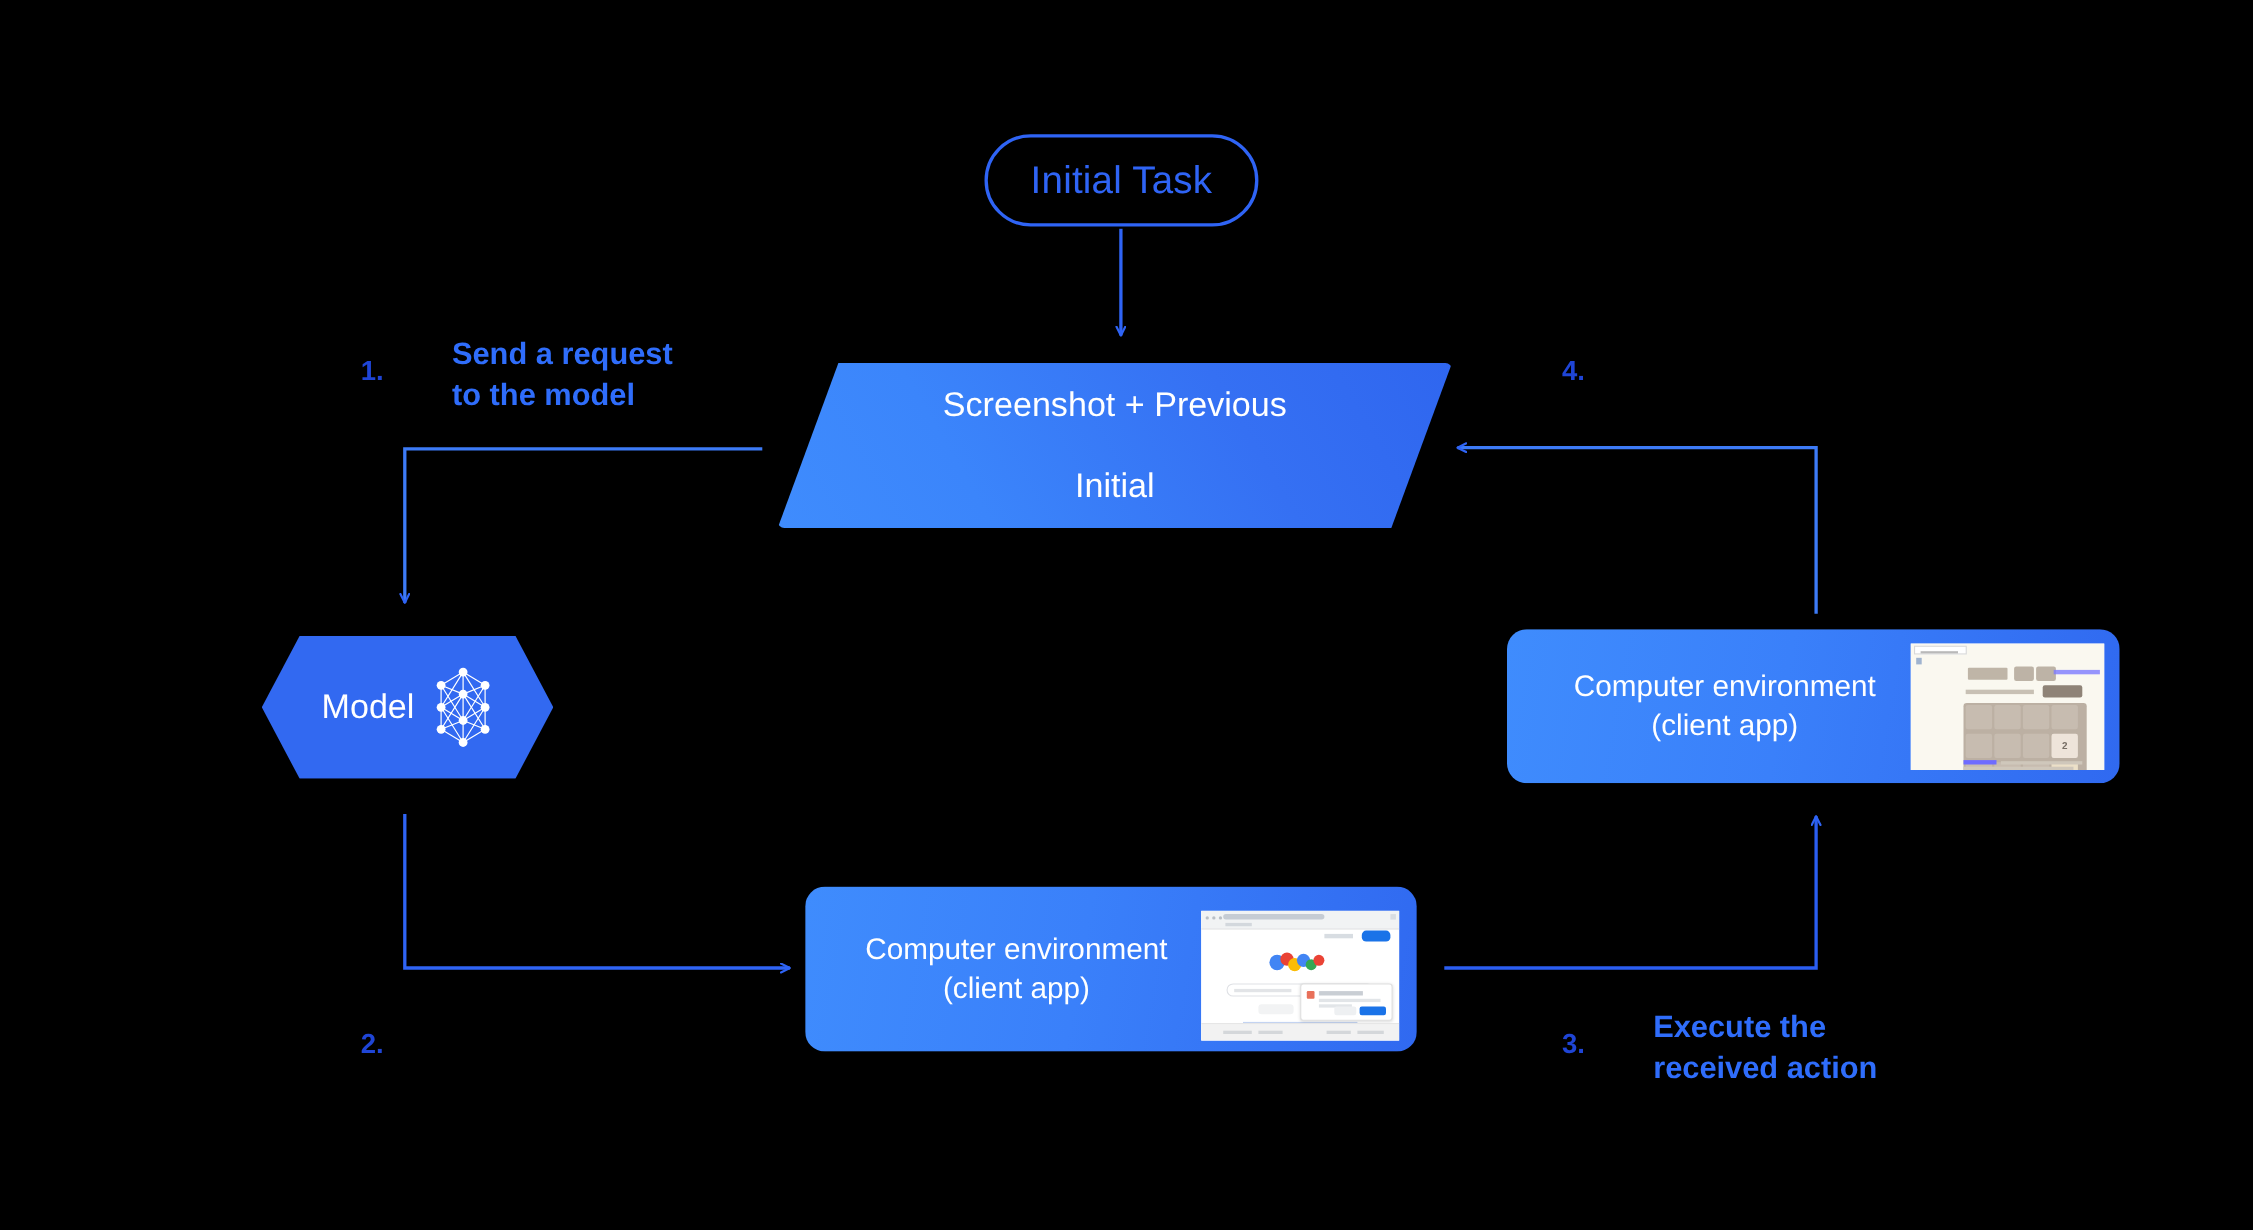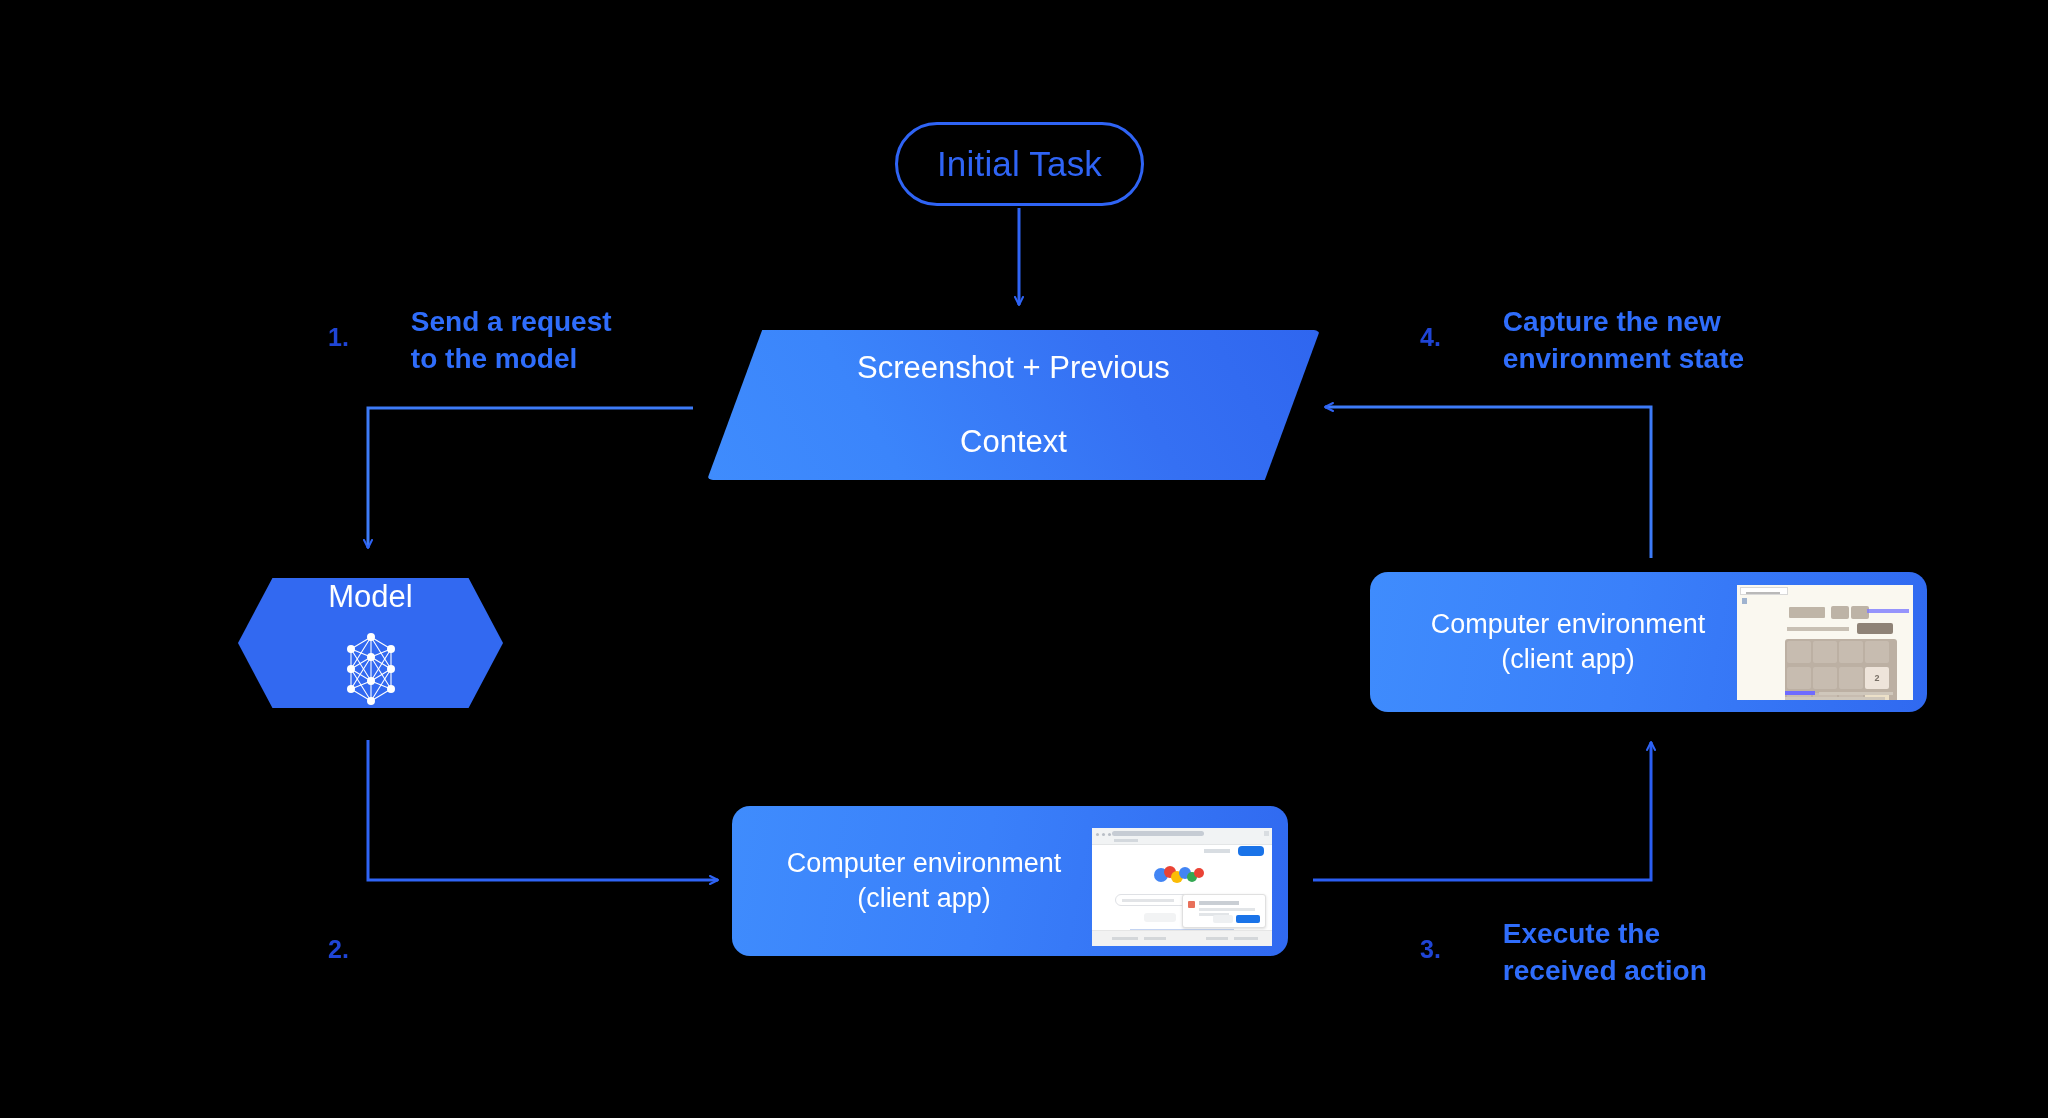--- a/index.html
+++ b/index.html
@@ -55,21 +55,20 @@
   .hex-shape {
     position:absolute; inset:0;
     background:#3269f1;
     clip-path: polygon(13% 0%, 87% 0%, 100% 50%, 87% 100%, 13% 100%, 0% 50%);
   }
   .hex-inner {
     position:absolute; inset:0;
     display:flex; align-items:center; justify-content:center;
     gap:16px;
     pointer-events:none;
-    flex-direction:column;
   }
   .hex-inner .hex-text { color:#fff; font-size:31px; }
   .nn-icon { width:56px; height:76px; display:block; }
 
   
   .card {
     position:absolute;
     border-radius:18px;
     overflow:hidden;
   }
@@ -253,21 +252,21 @@
   </svg>
 
   <div class="pill">
     <span>Initial Task</span>
   </div>
 
   <div class="para-wrap">
     <div class="para-shape"></div>
     <div class="para-label">
       <span>Screenshot + Previous</span>
-      <span>Context</span>
+      <span>Initial</span>
     </div>
   </div>
 
   <div class="hex-wrap">
     <div class="hex-shape"></div>
     <div class="hex-inner">
       <span class="hex-text">Model</span>
       <svg class="nn-icon" viewBox="0 0 56 76">
         <g stroke="#ffffff" stroke-width="1.1" fill="none">
 
@@ -396,17 +395,15 @@
   <div class="step step-2">
     <span class="num">2.</span>
   </div>
   <div class="step step-3">
     <span class="num">3.</span>
     <span class="txt">Execute the
 received action</span>
   </div>
   <div class="step step-4">
     <span class="num">4.</span>
-    <span class="txt">Capture the new
-environment state</span>
   </div>
 
 </div>
 
 </body></html>

